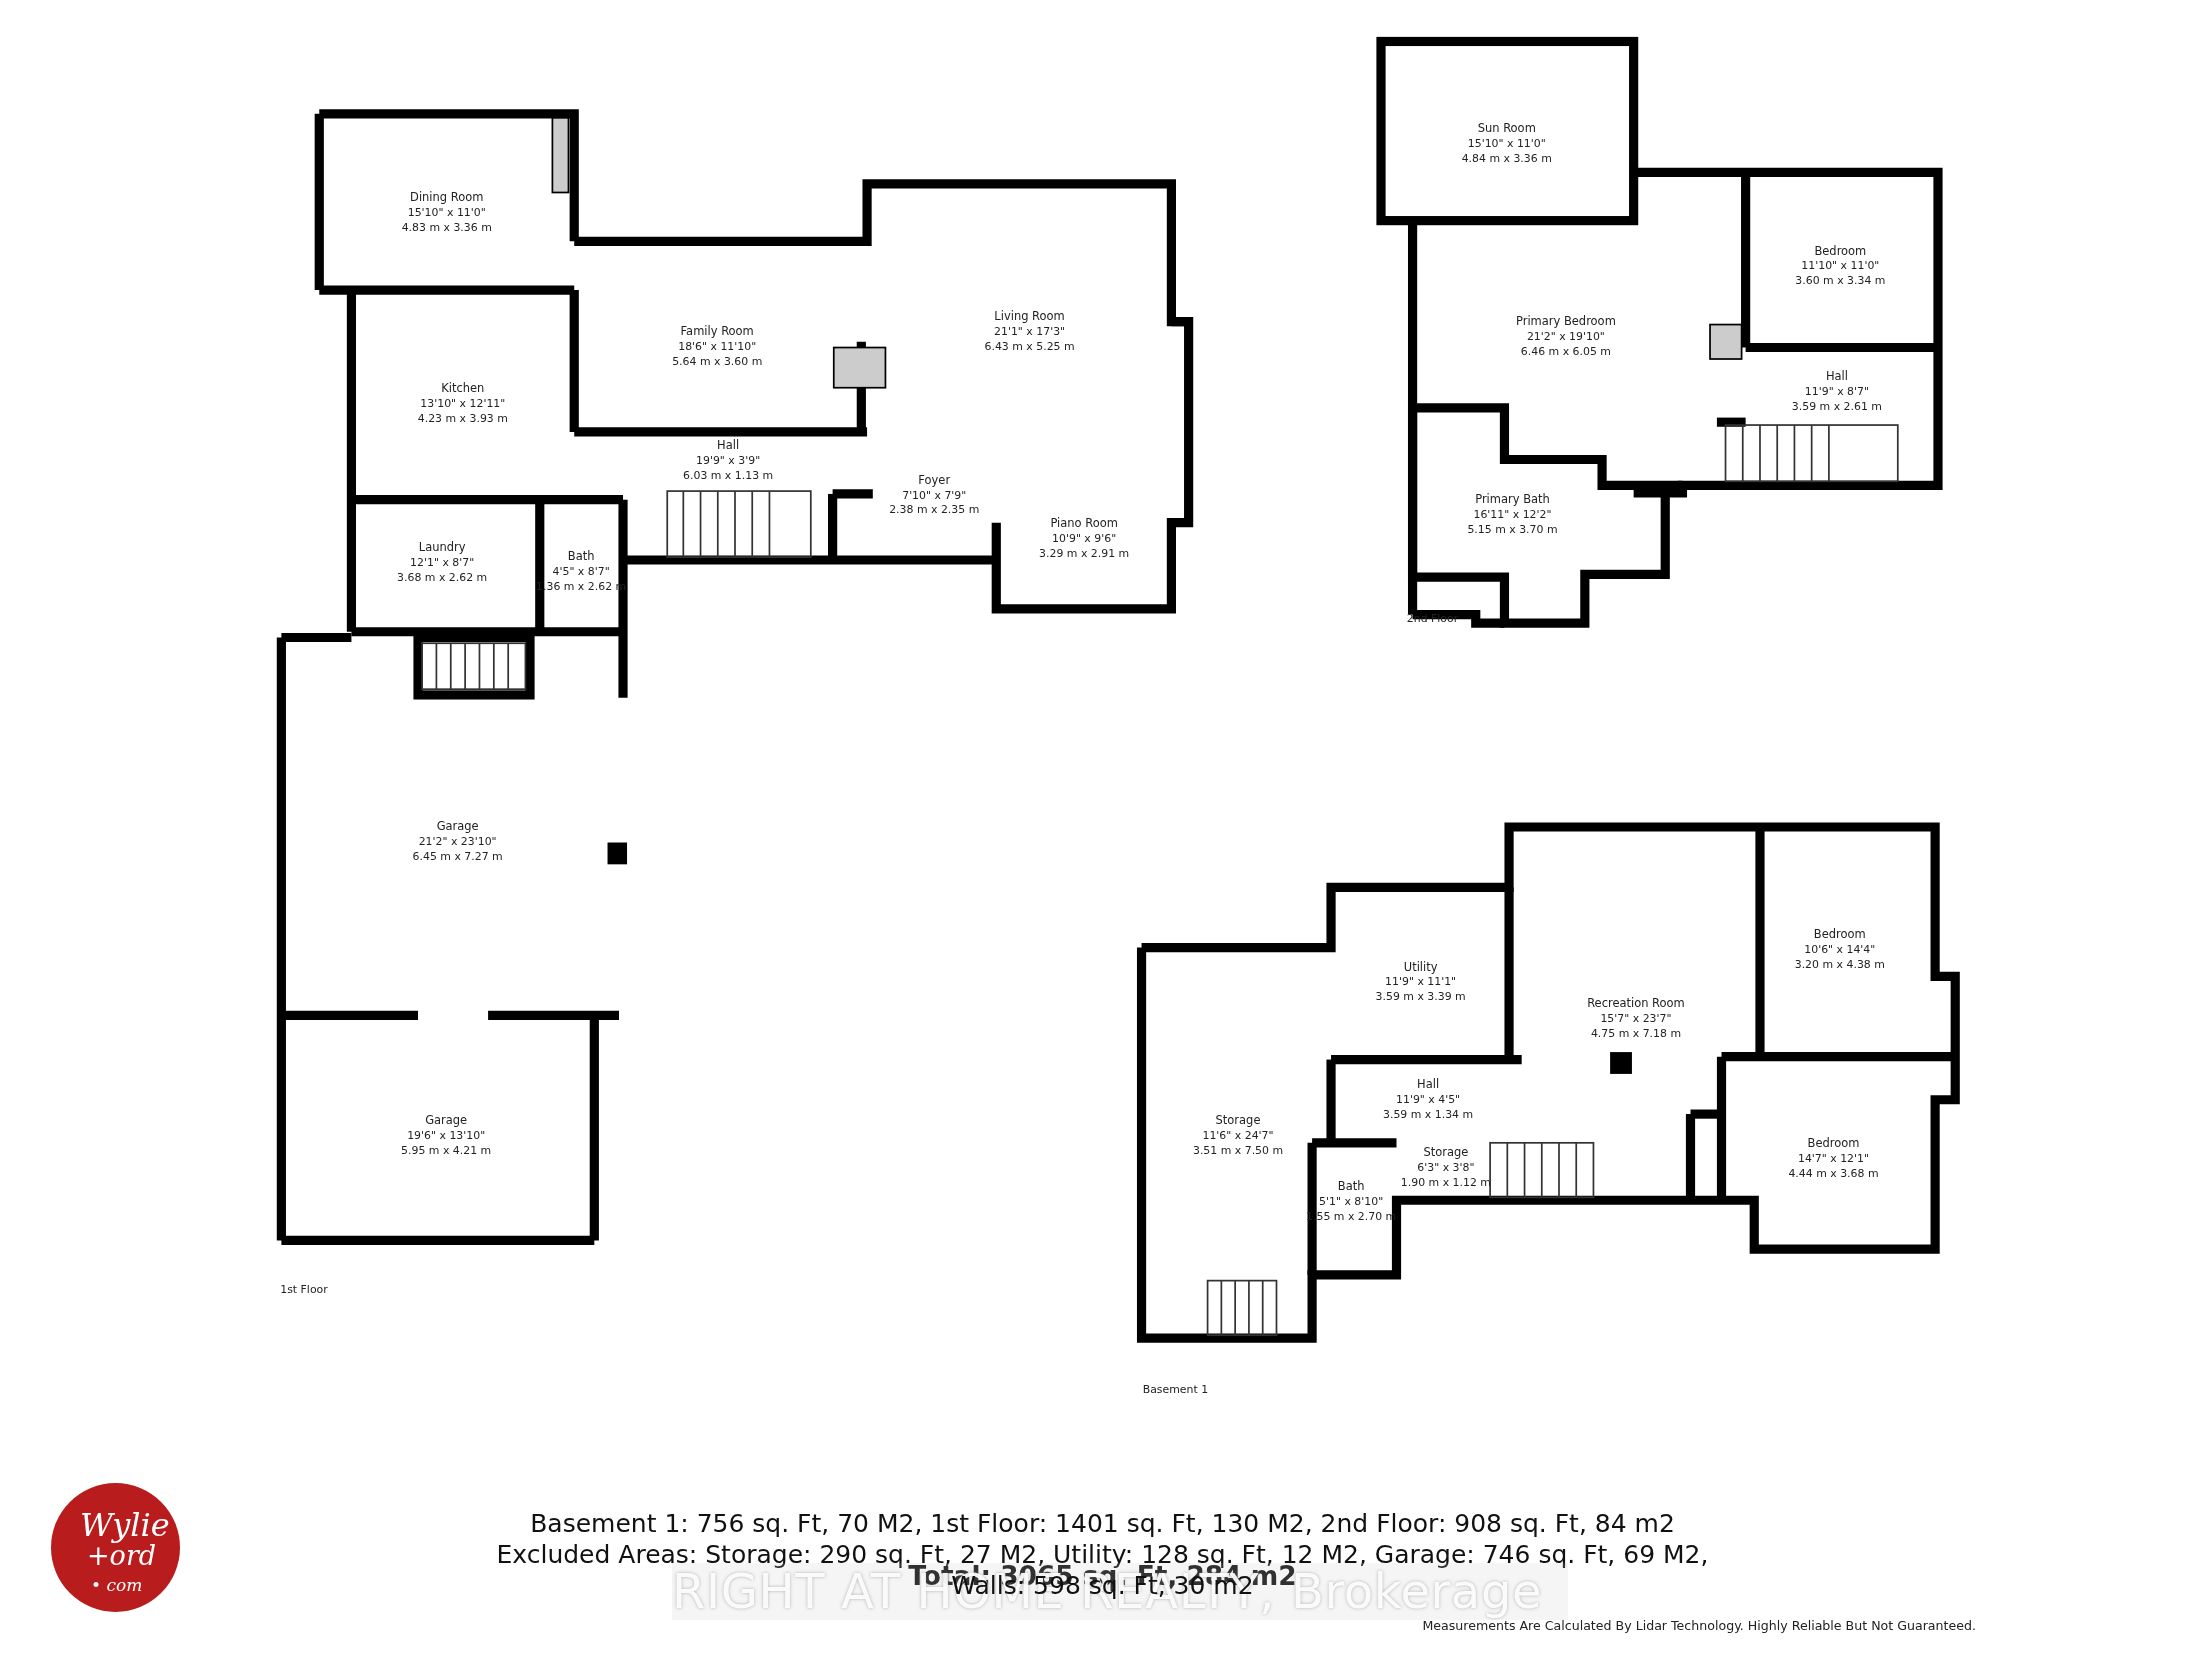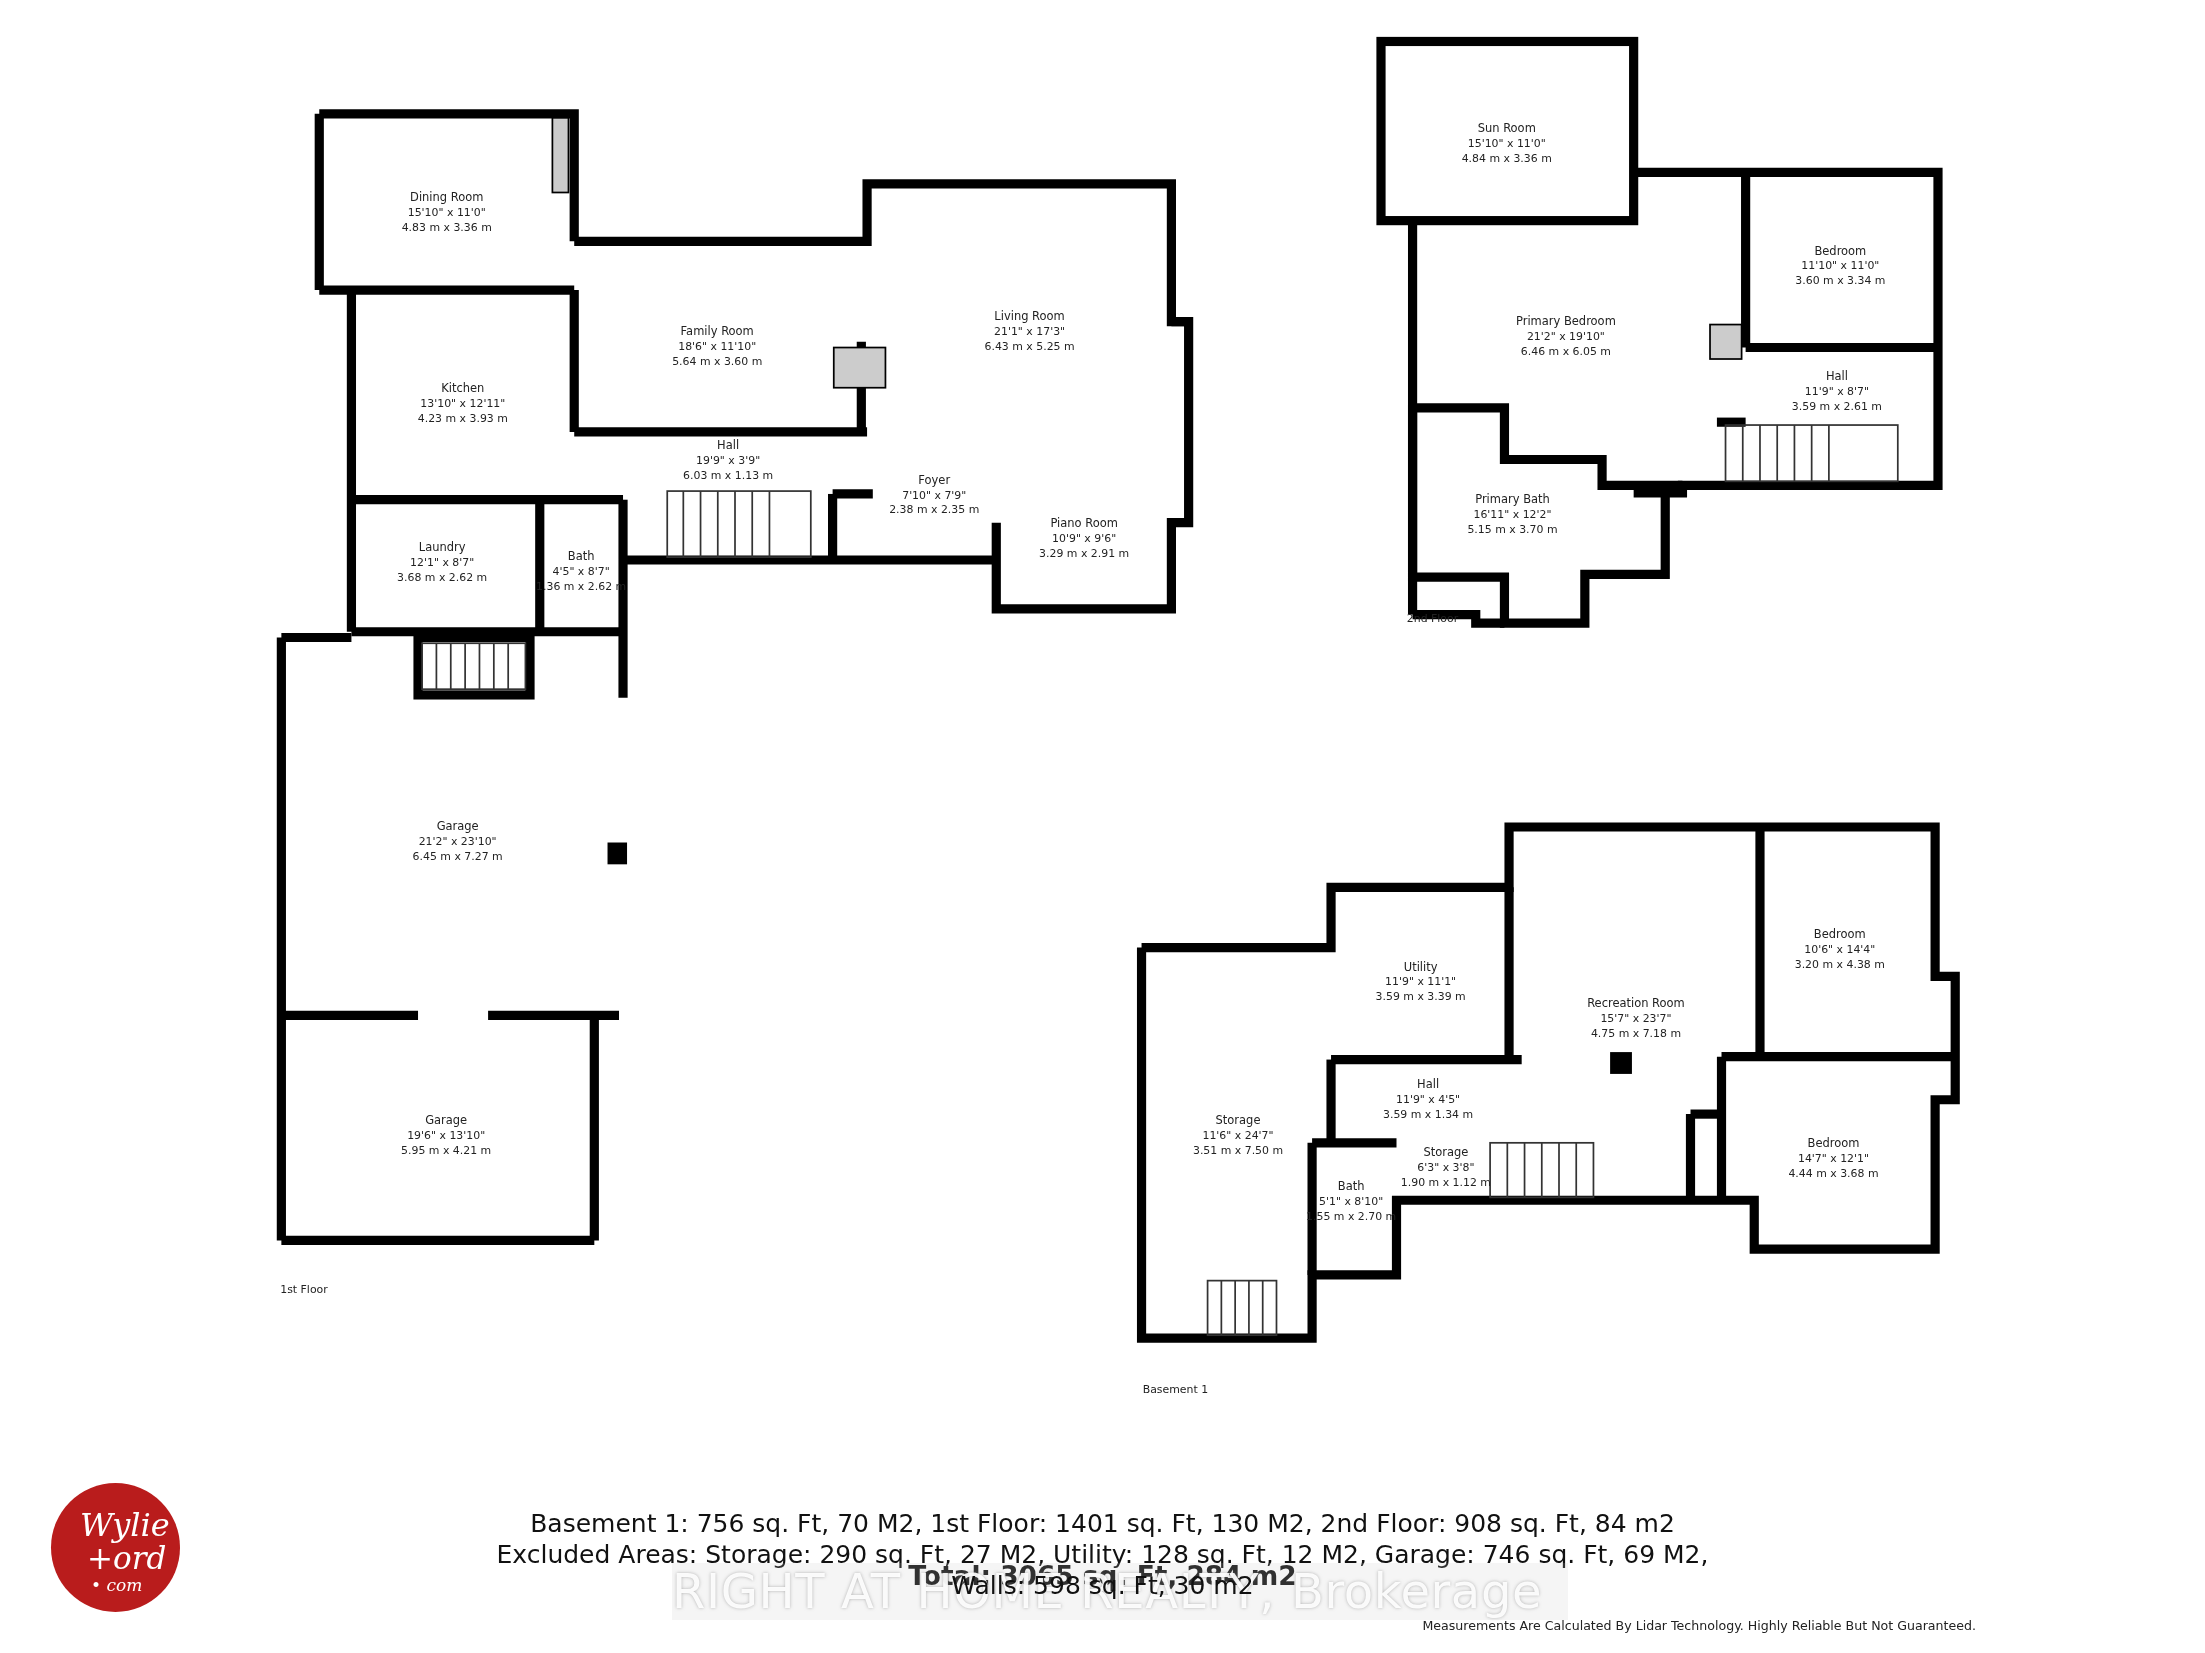--- a/index.html
+++ b/index.html
@@ -12,21 +12,21 @@
   .summary{position:absolute;left:0;width:2205px;text-align:center;font-family:"DejaVu Sans",sans-serif;color:#111;}
   .total{top:1544px;font-size:26.4px;font-weight:bold;margin-top:16px;}
   .line1{top:1509px;font-size:25px;}
   .line2{top:1540px;font-size:25px;}
   .line3{top:1571px;font-size:25px;}
   .watermark{position:absolute;left:672px;top:1563px;width:896px;height:57px;font-family:"DejaVu Sans",sans-serif;font-size:48px;color:rgba(255,255,255,0.92);text-shadow:0 0 3.4px rgba(120,120,120,0.55);text-align:left;line-height:57px;background:rgba(200,200,200,0.18);letter-spacing:0.6px;}
   .disclaimer{position:absolute;left:0;top:1618px;width:1976px;text-align:right;font-size:12.6px;font-family:"DejaVu Sans",sans-serif;color:#222;}
   .logo{position:absolute;left:51px;top:1483px;width:129px;height:129px;border-radius:50%;background:#b91c1c;color:#fff;}
   .logo span{position:absolute;font-family:"DejaVu Serif",serif;font-style:italic;color:#fff;}
   .logo .l1{left:29px;top:23px;font-size:32px;}
-  .logo .l2{left:36px;top:57px;font-size:31px;}
+  .logo .l2{left:36px;top:57px;font-size:27px;}
   .logo .l3{left:40px;top:92px;font-size:17px;}
 </style>
 </head>
 <body>
 
 <svg class="plan" width="2205" height="1654" viewBox="0 0 3840 2880" xmlns="http://www.w3.org/2000/svg">
   <g fill="none" stroke="#000" stroke-width="16" stroke-linejoin="miter">
 
     <polyline points="556,198 1000,198 1000,420"></polyline>
     <line x1="556" y1="198" x2="556" y2="505"></line>

